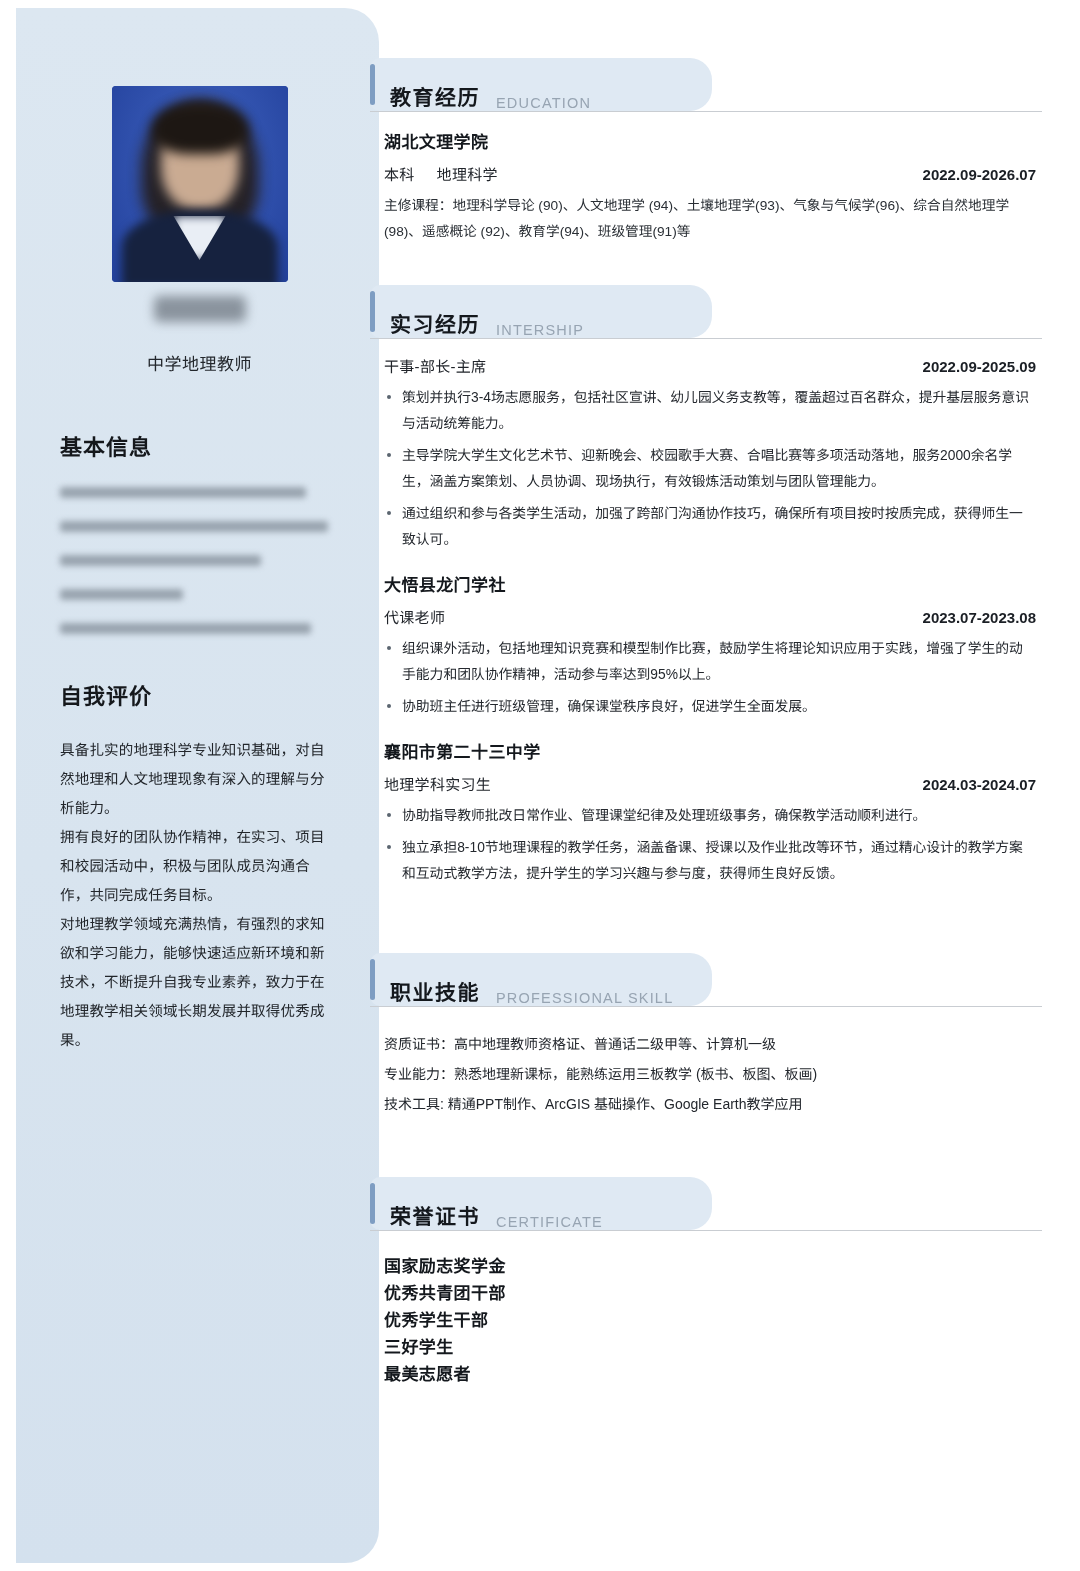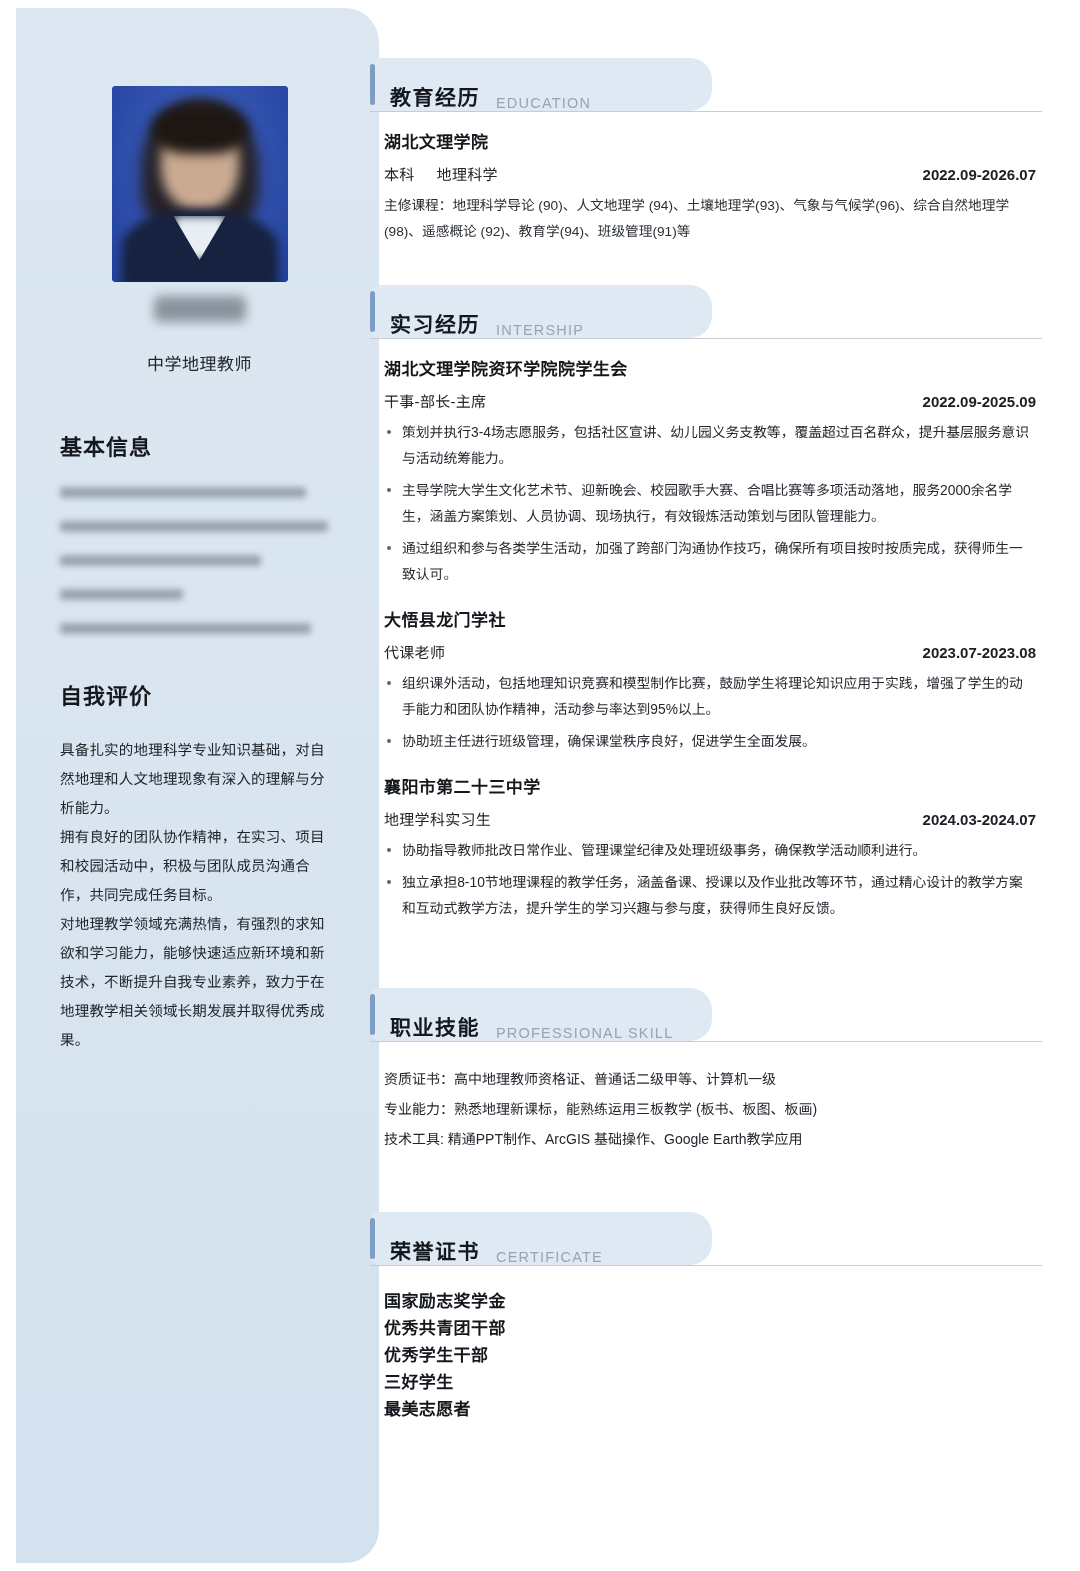--- a/index.html
+++ b/index.html
@@ -338,21 +338,20 @@
 
   <section class="section">
     <div class="sec-head">
       <span class="sec-cn">实习经历</span>
       <span class="sec-en">INTERSHIP</span>
     </div>
     <div class="sec-rule"></div>
     <div class="sec-body">
 
       <div class="block">
-        <div class="org">湖北文理学院资环学院院学生会</div>
         <div class="role-row">
           <span class="role">干事-部长-主席</span>
           <span class="date">2022.09-2025.09</span>
         </div>
         <ul class="bullets">
           <li>策划并执行3-4场志愿服务，包括社区宣讲、幼儿园义务支教等，覆盖超过百名群众，提升基层服务意识与活动统筹能力。</li>
           <li>主导学院大学生文化艺术节、迎新晚会、校园歌手大赛、合唱比赛等多项活动落地，服务2000余名学生，涵盖方案策划、人员协调、现场执行，有效锻炼活动策划与团队管理能力。</li>
           <li>通过组织和参与各类学生活动，加强了跨部门沟通协作技巧，确保所有项目按时按质完成，获得师生一致认可。</li>
         </ul>
       </div>

